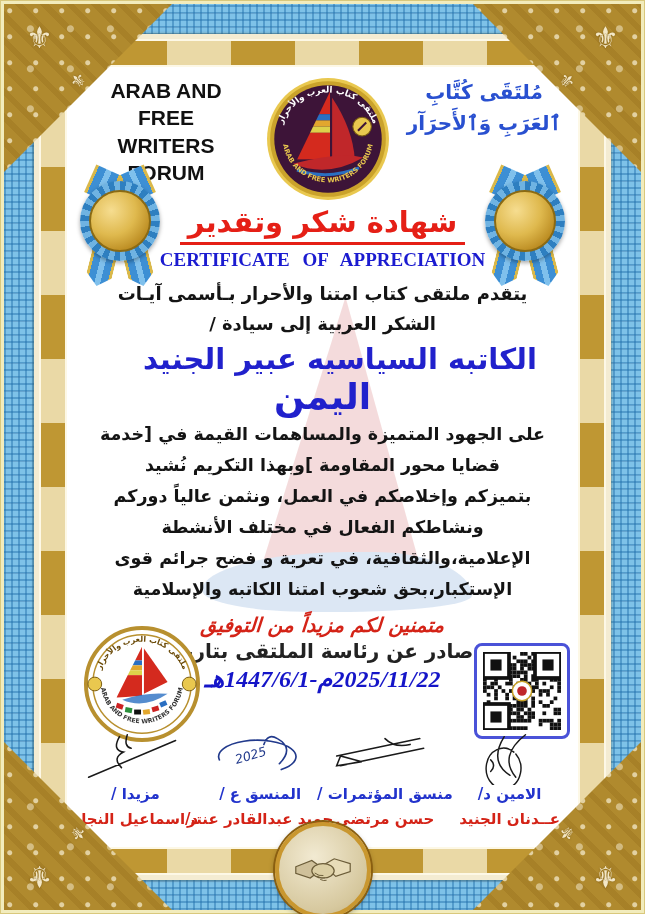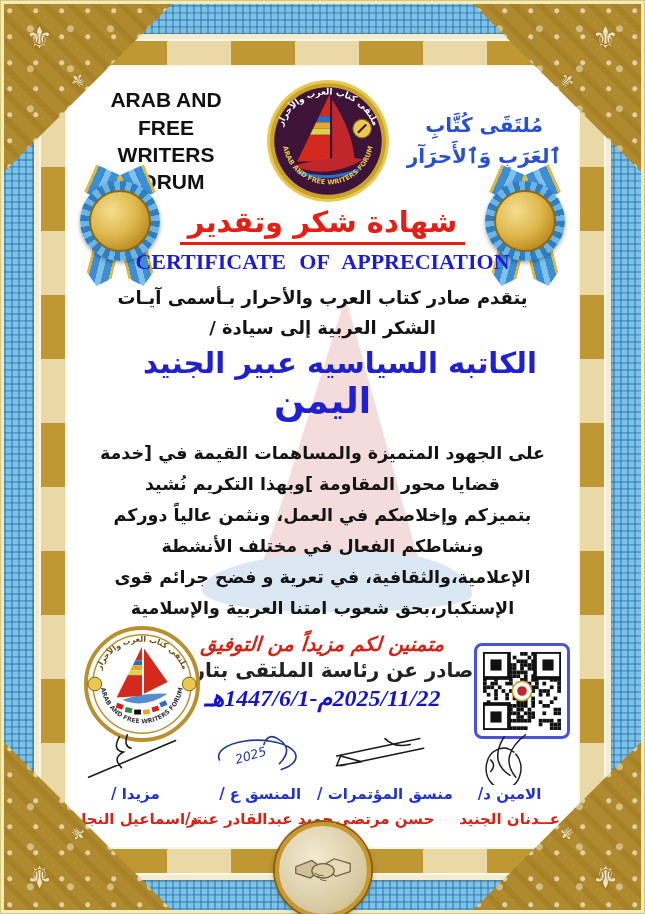--- a/index.html
+++ b/index.html
@@ -48,30 +48,30 @@
   .c-br .fleur:nth-child(1){bottom:16px;right:22px;transform:rotate(180deg);} .c-br .fleur:nth-child(2){bottom:66px;right:66px;transform:rotate(-135deg);}
   
   .content{position:absolute;inset:67px;background:#fff;z-index:3;text-align:center;}
   .watermark{position:absolute;left:95px;top:230px;width:340px;height:420px;opacity:.16;z-index:0;pointer-events:none;}
   .wm-sail{position:absolute;left:90px;top:0;width:170px;height:300px;background:#c0272a;
     clip-path:polygon(55% 0,100% 92%,0 100%);}
   .wm-wave{position:absolute;left:40px;top:255px;width:270px;height:60px;background:#2e6fbe;
     border-radius:60% 40% 55% 45%/70% 80% 30% 40%;}
   .wm-pill{position:absolute;left:130px;top:190px;width:86px;height:22px;background:#c0272a;border-radius:11px;}
   .z{position:relative;z-index:2;}
-  .header-row{display:flex;align-items:center;justify-content:space-between;padding:10px 14px 0 14px;height:128px;}
+  .header-row{display:flex;justify-content:space-between;padding:10px 14px 0 14px;height:128px;}
   .org-en{width:170px;font-family:"Liberation Sans",sans-serif;font-weight:900;font-size:21px;line-height:1.3;color:#111;text-align:center;}
   .org-ar{width:160px;font-weight:700;font-size:20px;line-height:1.55;color:#2950d0;direction:rtl;text-align:center;}
   .title-ar{margin-top:0;font-size:29px;font-weight:800;color:#e51f16;direction:rtl;}
   .title-ar span{display:inline-block;border-bottom:3px solid #e51f16;padding:0 8px 3px 8px;}
-  .title-en{margin-top:4px;font-family:"Liberation Serif",serif;font-weight:700;font-size:22px;color:#1b1bd0;word-spacing:8px;}
+  .title-en{margin-top:4px;font-family:"Liberation Serif",serif;font-weight:700;font-size:19px;color:#1b1bd0;word-spacing:8px;}
   .intro{margin-top:8px;font-size:18px;font-weight:700;color:#141414;direction:rtl;line-height:30px;}
   .r-name{margin-top:4px;font-size:29px;font-weight:800;color:#2121cc;direction:rtl;line-height:1.15;margin-left:35px;}
   .r-country{font-size:36px;font-weight:800;color:#2121cc;direction:rtl;}
-  .body-text{margin-top:17px;font-size:17.5px;font-weight:700;color:#141414;direction:rtl;line-height:31px;}
+  .body-text{margin-top:2px;font-size:17.5px;font-weight:700;color:#141414;direction:rtl;line-height:31px;}
   .wish{margin-top:8px;font-size:20px;font-weight:800;font-style:italic;color:#d42317;direction:rtl;transform:skewX(-4deg);}
   .issued{margin-top:2px;font-size:20px;font-weight:800;color:#222;direction:rtl;}
   .dateline{margin-top:2px;font-family:"Liberation Serif","DejaVu Sans",serif;font-style:italic;font-weight:700;
             font-size:24px;color:#1515c8;direction:rtl;}
   
   .medal{position:absolute;top:100px;width:86px;height:130px;z-index:2;}
   .medal.left{left:10px;} .medal.right{right:10px;}
   .tail{position:absolute;top:58px;width:26px;height:62px;background:linear-gradient(90deg,#d9b84a 0 3px,#3d8fd4 3px 10px,#7fc0ec 10px 16px,#3d8fd4 16px 23px,#d9b84a 23px);
         clip-path:polygon(0 0,100% 0,100% 82%,50% 100%,0 82%);}
   .tail.t1{left:14px;transform:rotate(14deg);} .tail.t2{right:14px;transform:rotate(-14deg);}
@@ -192,34 +192,34 @@
           <div class="disc"></div>
         </div>
     </div>
 
     <div class="title-ar z">
       <span>شهادة شكر وتقدير</span>
     </div>
     <div class="title-en z">CERTIFICATE OF APPRECIATION</div>
 
     <div class="intro z">
-      <div>يتقدم صادر كتاب العرب والأحرار بـأسمى آيـات</div>
+      <div>يتقدم ملتقى كتاب امتنا والأحرار بـأسمى آيـات</div>
       <div>الشكر العربية إلى سيادة /</div>
     </div>
 
     <div class="r-name z">الكاتبه السياسيه عبير الجنيد</div>
     <div class="r-country z">اليمن</div>
 
     <div class="body-text z">
       <div>على الجهود المتميزة والمساهمات القيمة في [خدمة</div>
       <div>قضايا محور المقاومة ]وبهذا التكريم نُشيد</div>
       <div>بتميزكم وإخلاصكم في العمل، ونثمن عالياً دوركم</div>
       <div>ونشاطكم الفعال في مختلف الأنشطة</div>
       <div>الإعلامية،والثقافية، في تعرية و فضح جرائم  قوى</div>
-      <div>الإستكبار،بحق شعوب امتنا العربية والإسلامية</div>
+      <div>الإستكبار،بحق شعوب امتنا الكاتبه والإسلامية</div>
     </div>
 
     <div class="wish z">متمنين لكم مزيداً من التوفيق</div>
     <div class="issued z">صادر عن رئاسة الملتقى بتاريخ</div>
     <div class="dateline z">2025/11/22م-1447/6/1هـ</div>
 
     <div class="seal-bottom">
       <svg width="118" height="122" viewBox="0 0 120 120">
         <circle cx="60" cy="60" r="57" fill="#ffffff" stroke="#b8902f" stroke-width="4"></circle>
         <circle cx="60" cy="60" r="50" fill="#ffffff" stroke="#b8902f" stroke-width="1.5"></circle>

